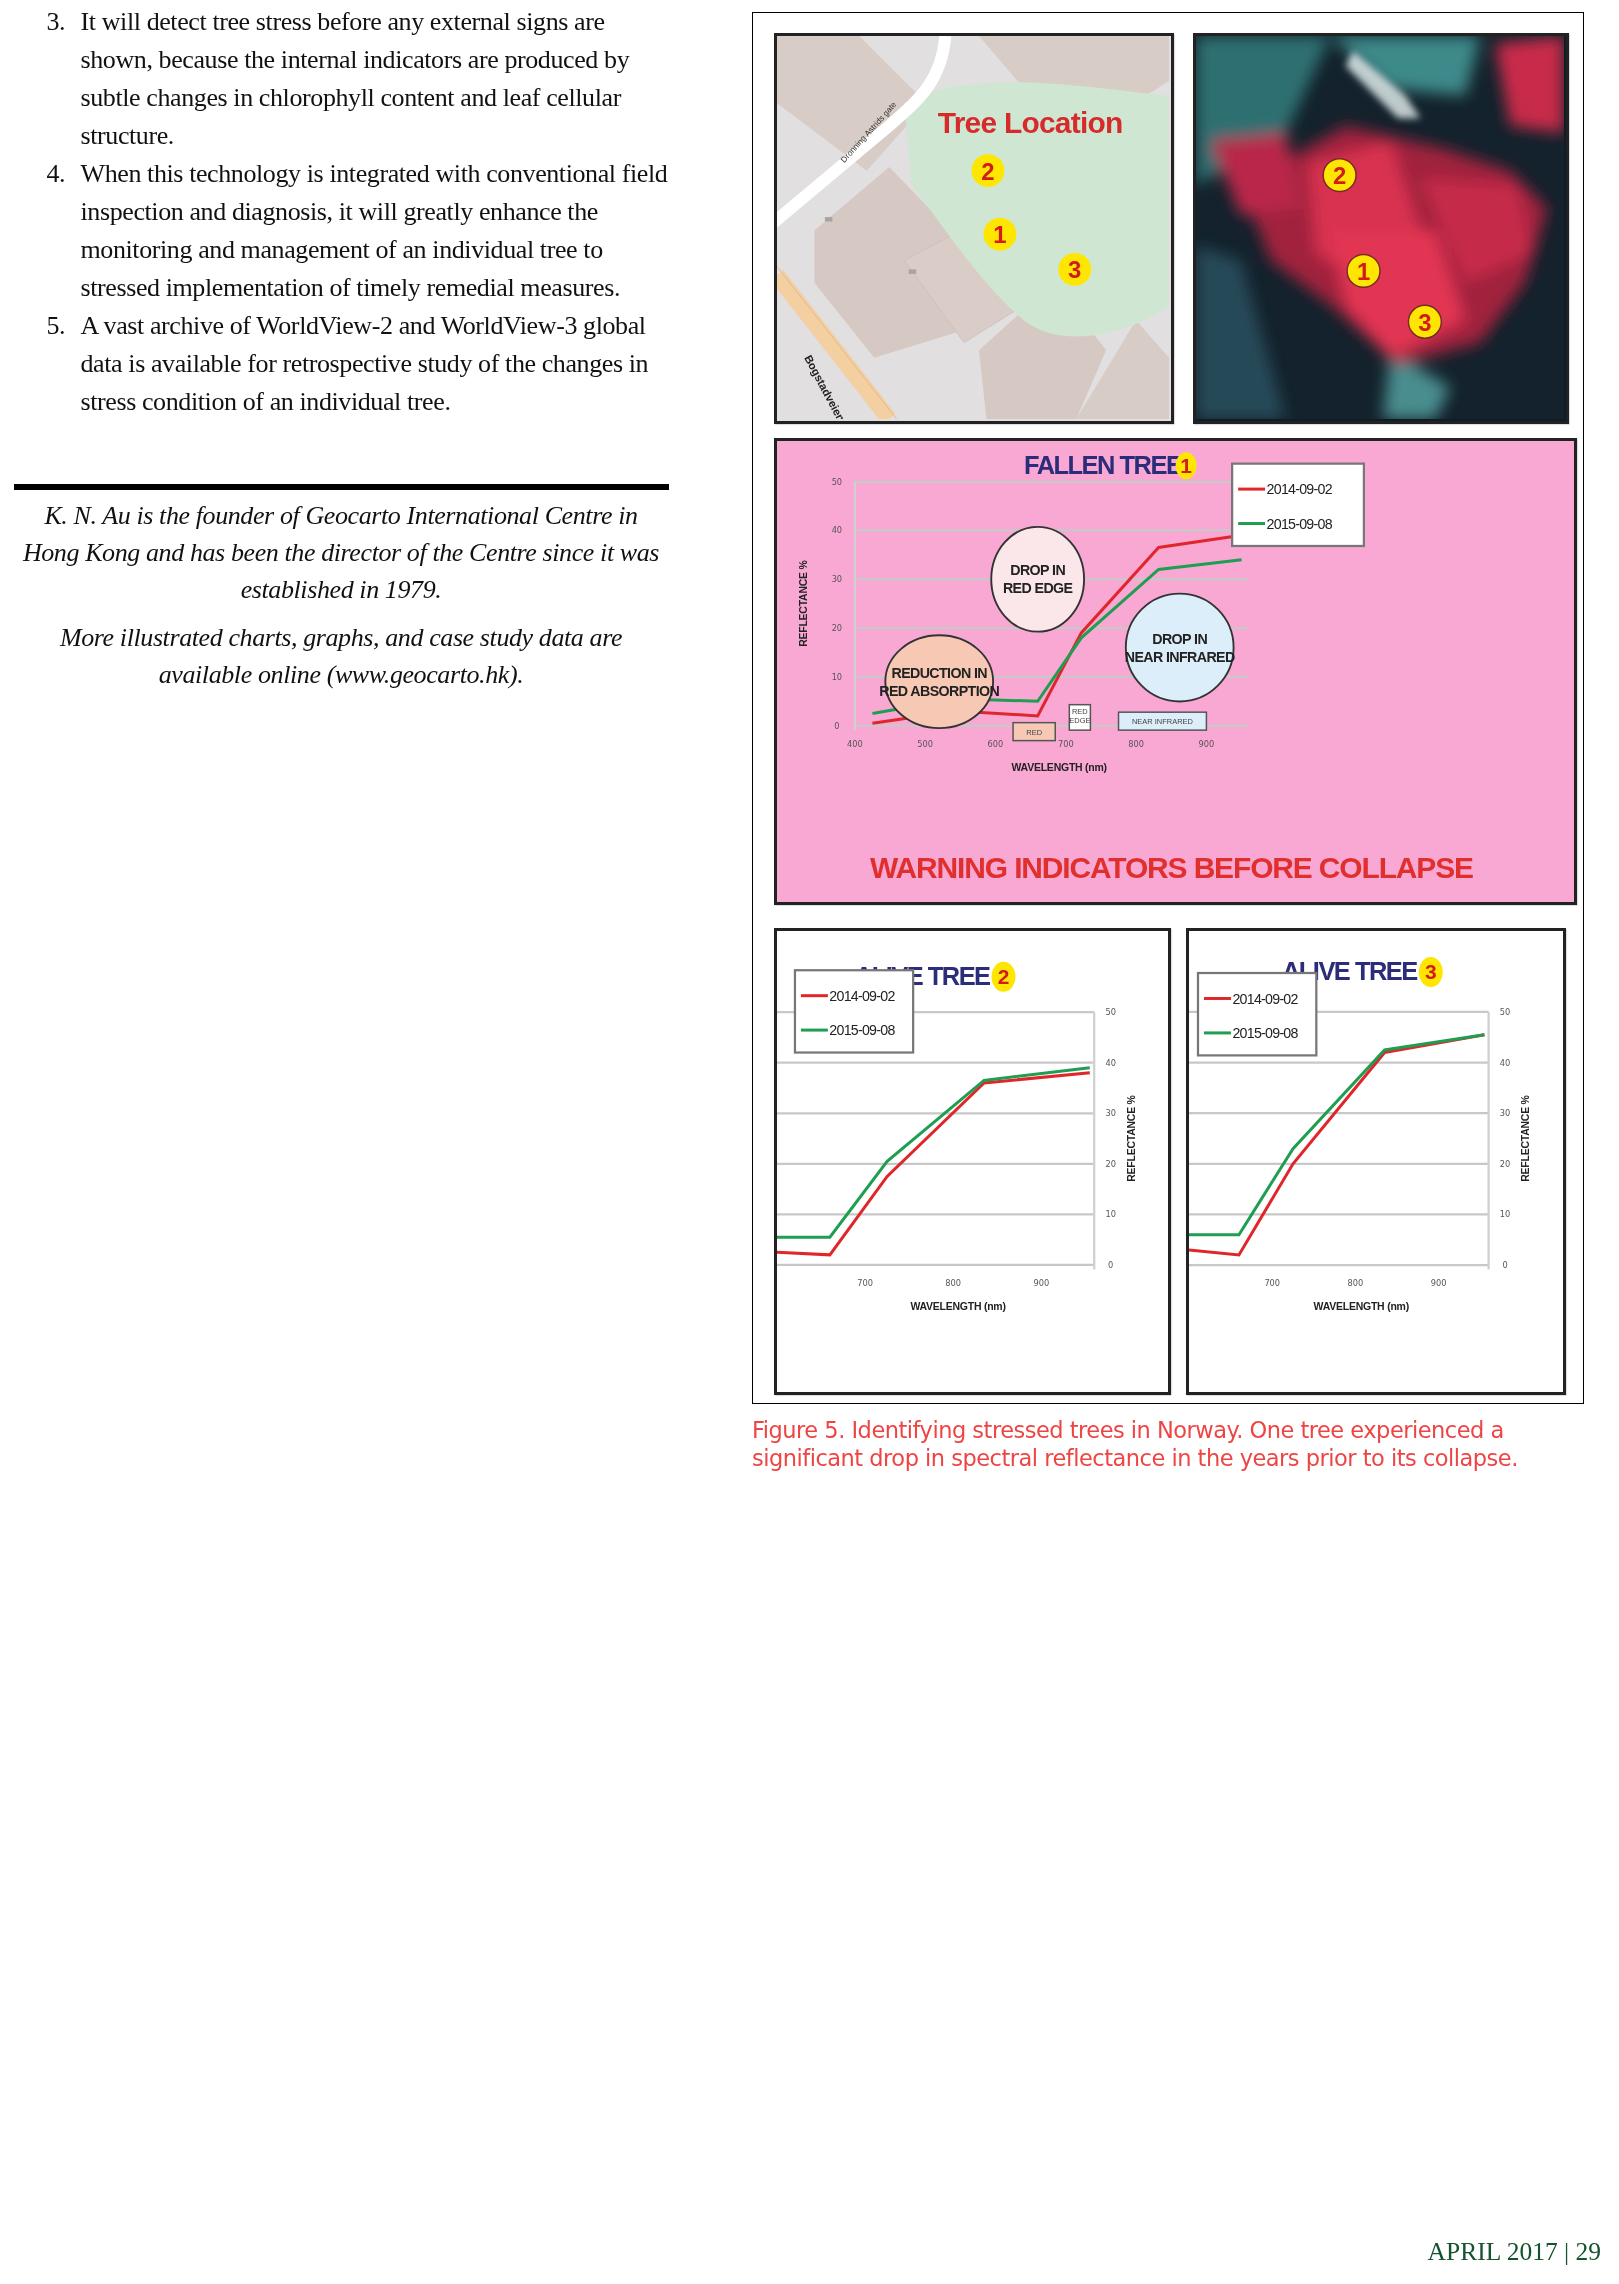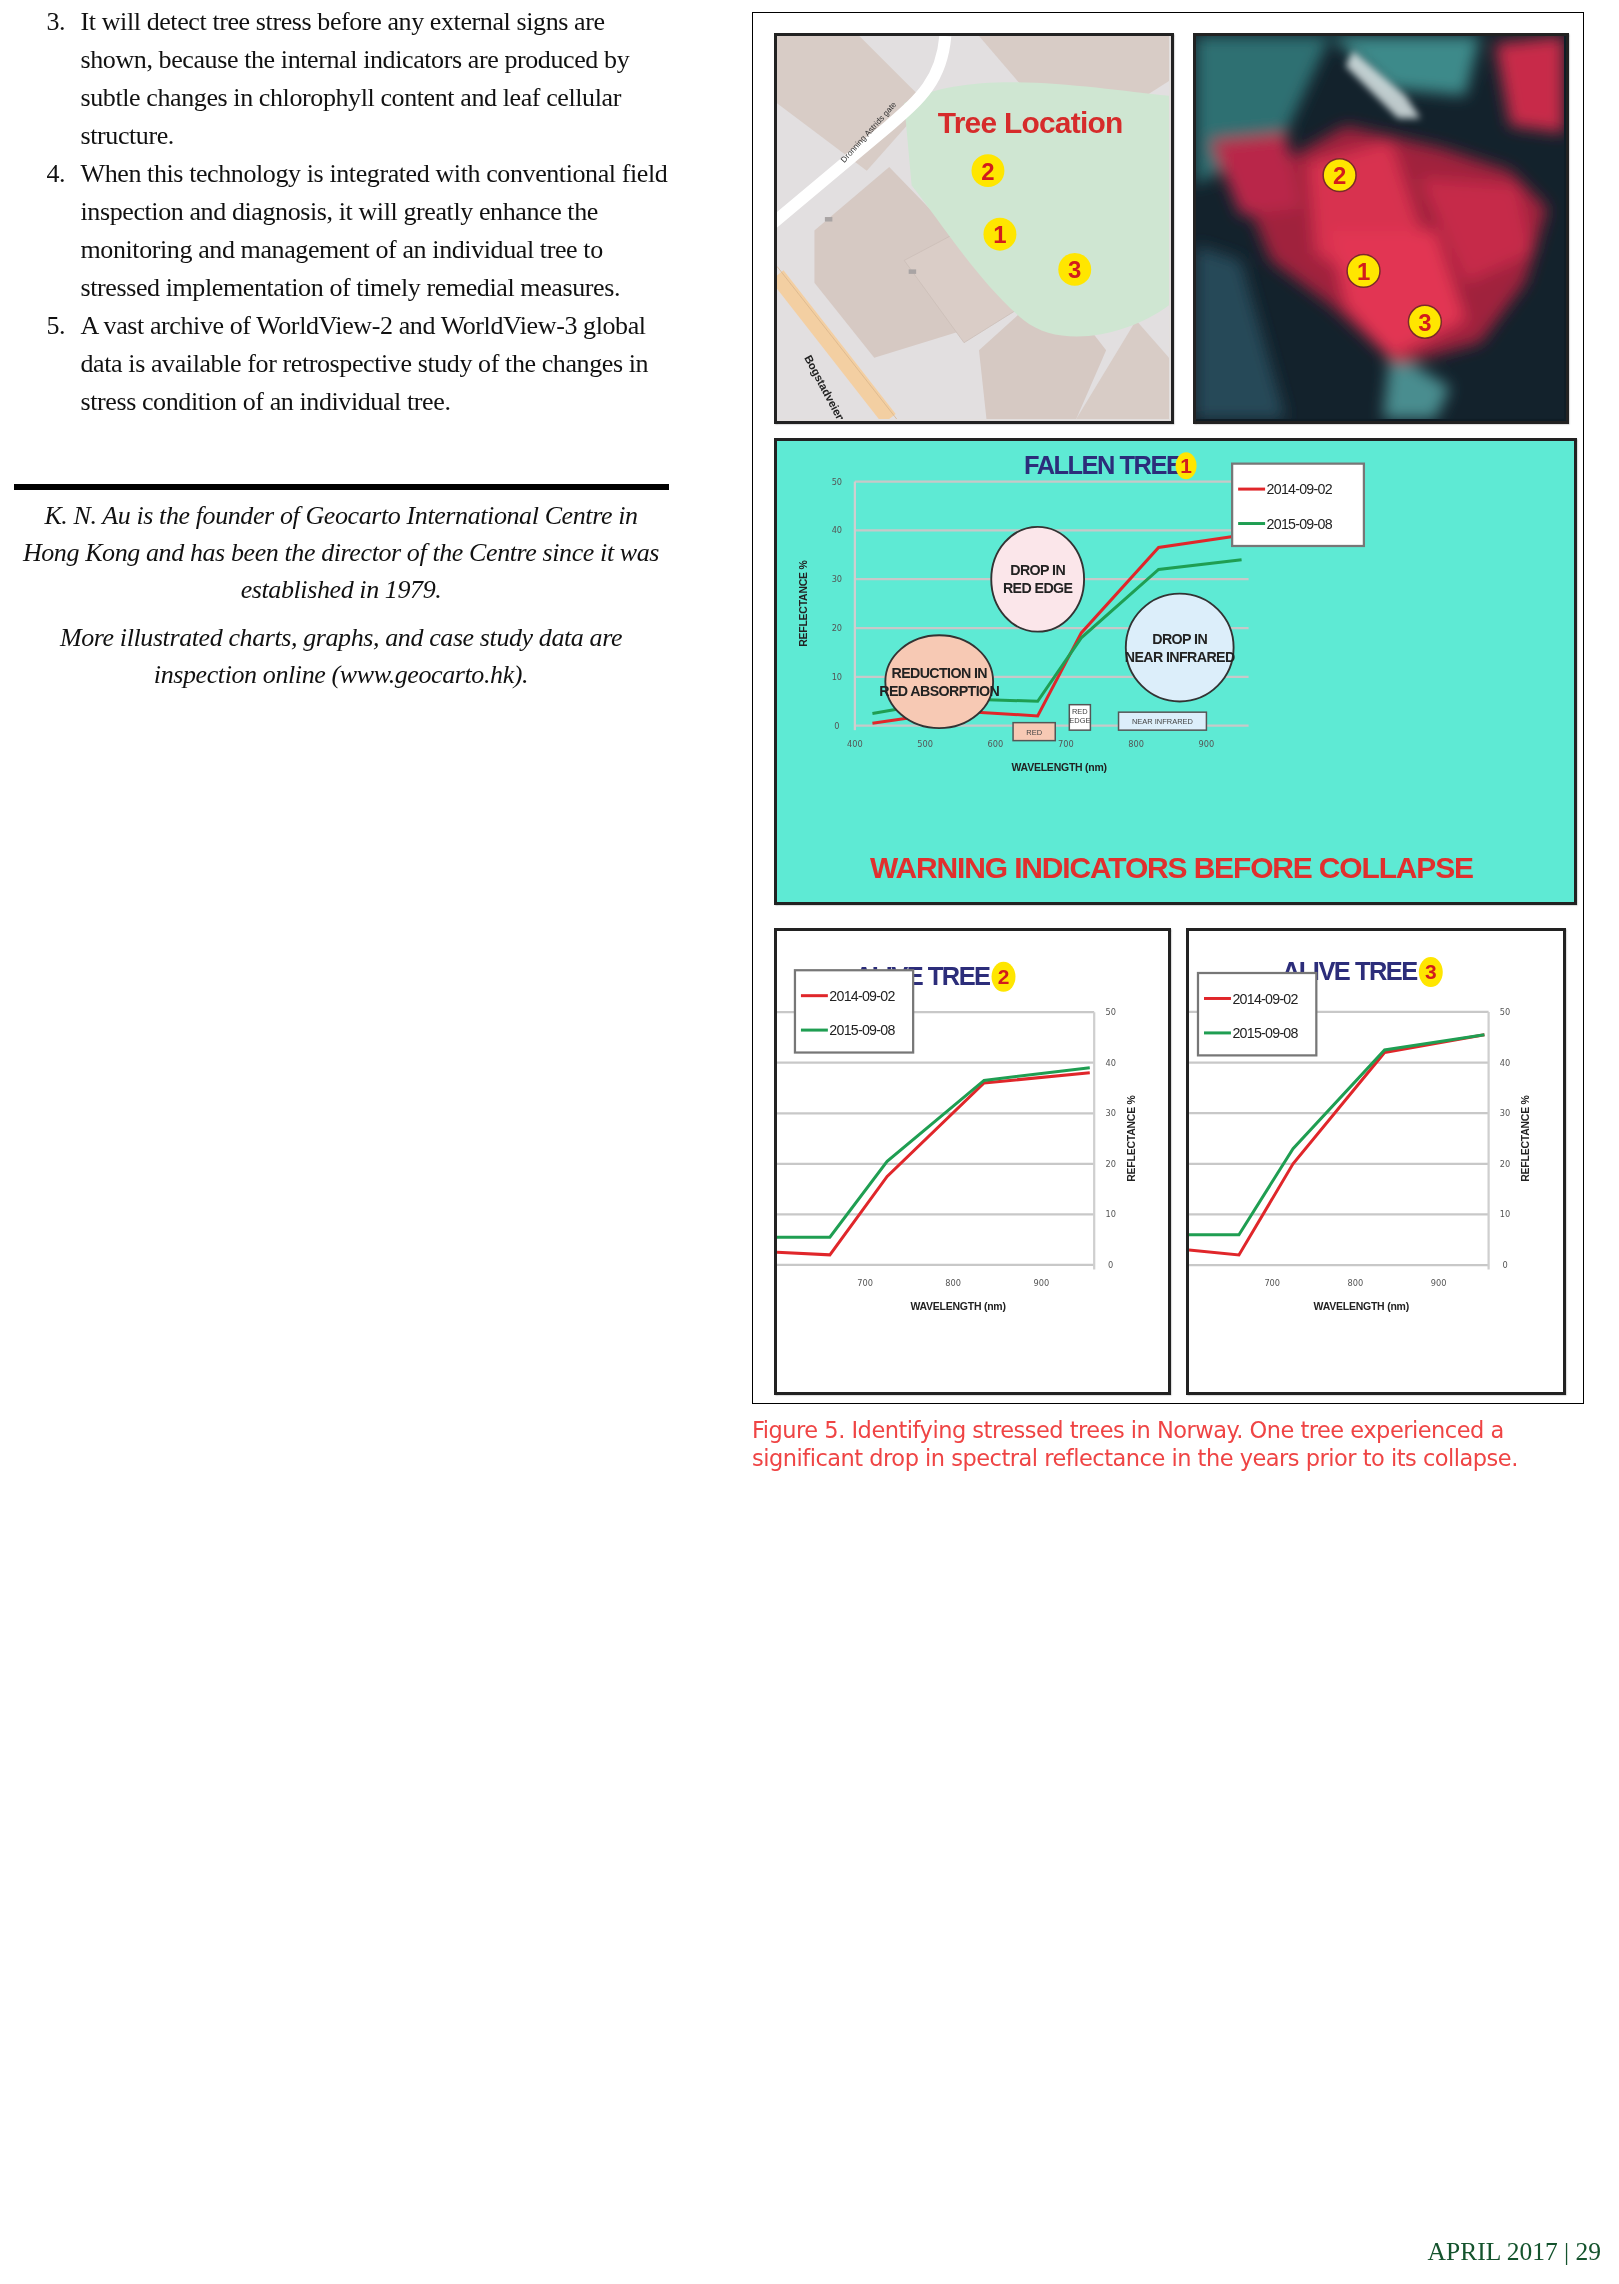--- a/index.html
+++ b/index.html
@@ -14,21 +14,21 @@
   .list li .num { position: absolute; left: 0; top: 0; }
   .rule { position: absolute; left: 0; top: 484px; width: 655px; height: 6px; background: #000; }
   .bio { position: absolute; left: 0; top: 497px; width: 655px; text-align: center; font-style: italic; font-size: 26px; line-height: 37px; letter-spacing: -0.4px; }
   .bio p { margin: 0 0 10.5px 0; }
 
   
   #figure { position: absolute; left: 752px; top: 12px; width: 832px; height: 1392px; border: 1.5px solid #000; box-sizing: border-box; background: #fff; }
   .panel { position: absolute; box-sizing: border-box; border: 3.7px solid #222; box-shadow: 0.7px 0.7px 1.5px #999; overflow: hidden; }
   #map-panel { left: 21px; top: 19.5px; width: 400px; height: 391px; background: #e3dfde; }
   #sat-panel { left: 440px; top: 19.5px; width: 376px; height: 391px; background: #0f1d26; }
-  #fallen-panel { left: 21px; top: 425px; width: 803px; height: 467px; background: #5eead4; }
+  #fallen-panel { left: 21px; top: 425px; width: 803px; height: 467px; background: #f9a8d4; }
   #alive2-panel { left: 21px; top: 915px; width: 397px; height: 467px; background: #fff; }
   #alive3-panel { left: 433px; top: 915px; width: 380px; height: 467px; background: #fff; }
   .panel svg { position: absolute; left: 0; top: 0; }
 
   .chart-title { font-family: "Liberation Sans", "DejaVu Sans", sans-serif; font-weight: bold; fill: #2c2d7a; letter-spacing: -2px; }
   .badge-text { font-family: "Liberation Sans", sans-serif; font-weight: bold; fill: #d21c1c; }
   .tick { font-family: "DejaVu Sans", sans-serif; font-size: 11px; fill: #555; }
   .axis-title { font-family: "Liberation Sans", sans-serif; font-weight: bold; font-size: 14px; fill: #222; letter-spacing: -0.3px; }
   .legend-text { font-family: "Liberation Sans", sans-serif; font-size: 19px; fill: #222; letter-spacing: -1px; }
   .annot { font-family: "Liberation Sans", sans-serif; font-weight: bold; font-size: 19px; fill: #222; letter-spacing: -0.8px; }
@@ -53,21 +53,21 @@
       <span>When this technology is integrated with conventional field inspection and diagnosis, it will greatly enhance the monitoring and management of an individual tree to stressed implementation of timely remedial measures.</span>
     </li>
     <li>
       <span class="num">5.</span>
       <span>A vast archive of WorldView-2 and WorldView-3 global data is available for retrospective study of the changes in stress condition of an individual tree.</span>
     </li>
   </ol>
   <div class="rule"></div>
   <div class="bio serif">
     <p>K. N. Au is the founder of Geocarto International Centre in Hong Kong and has been the director of the Centre since it was established in 1979.</p>
-    <p>More illustrated charts, graphs, and case study data are inspection online (www.geocarto.hk).</p>
+    <p>More illustrated charts, graphs, and case study data are available online (www.geocarto.hk).</p>
   </div>
 </div>
 
 <div id="figure">
 
   <div class="panel" id="map-panel">
     <svg width="392" height="383" viewBox="0 0 524 512">
       <rect x="0" y="0" width="524" height="512" fill="#e2dfe0"></rect>
 
       <polygon points="0,0 110,0 200,90 120,180 0,90" fill="#d8ccc6"></polygon>

